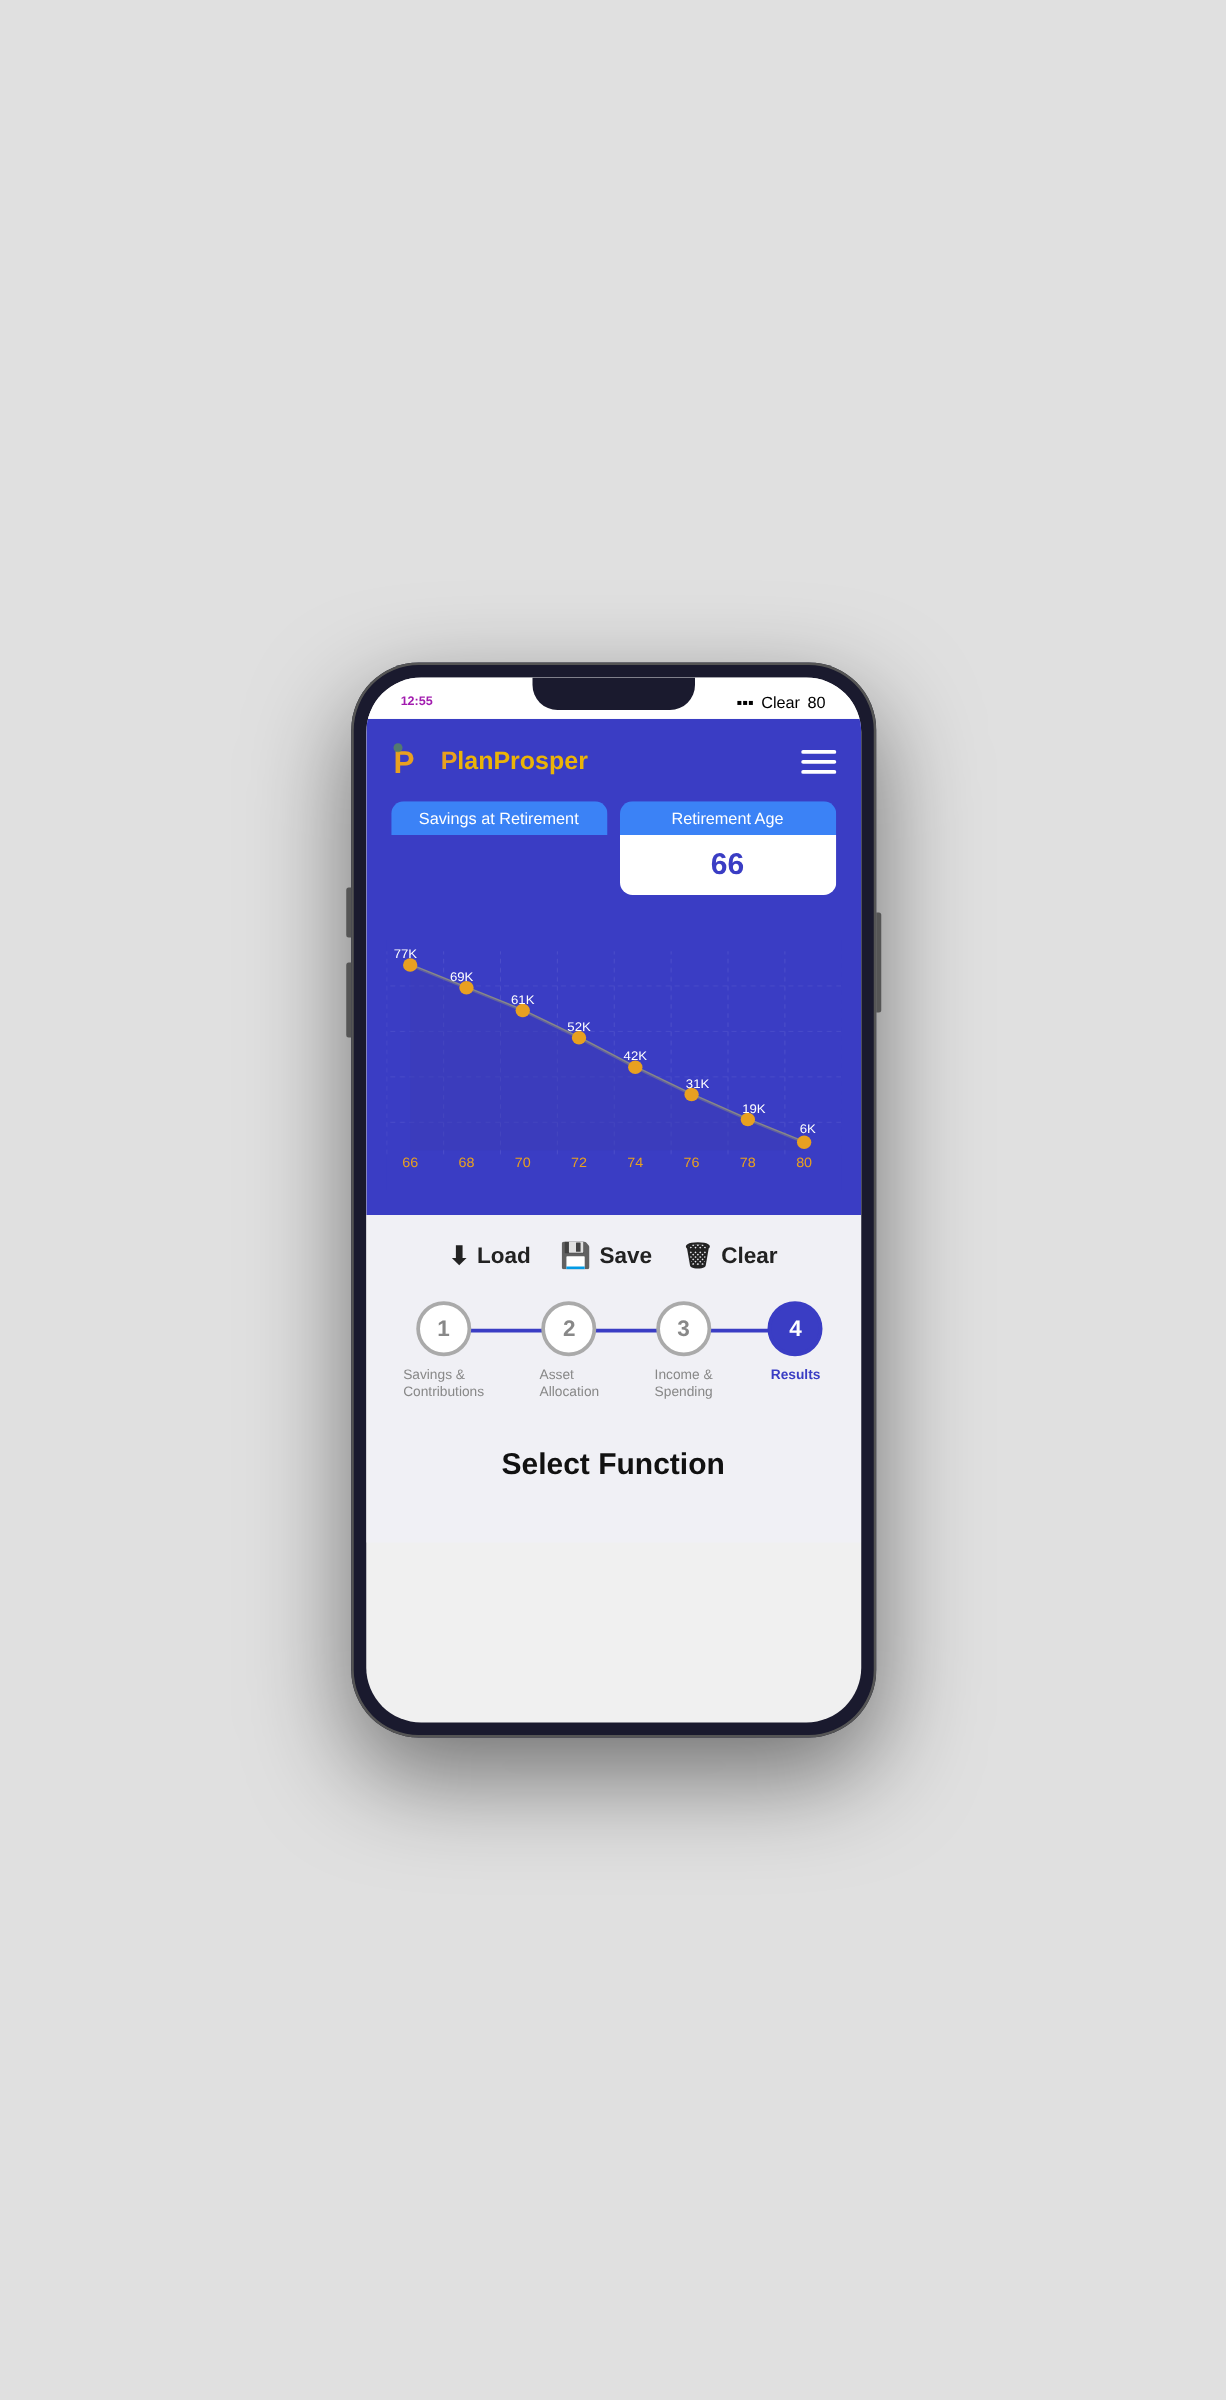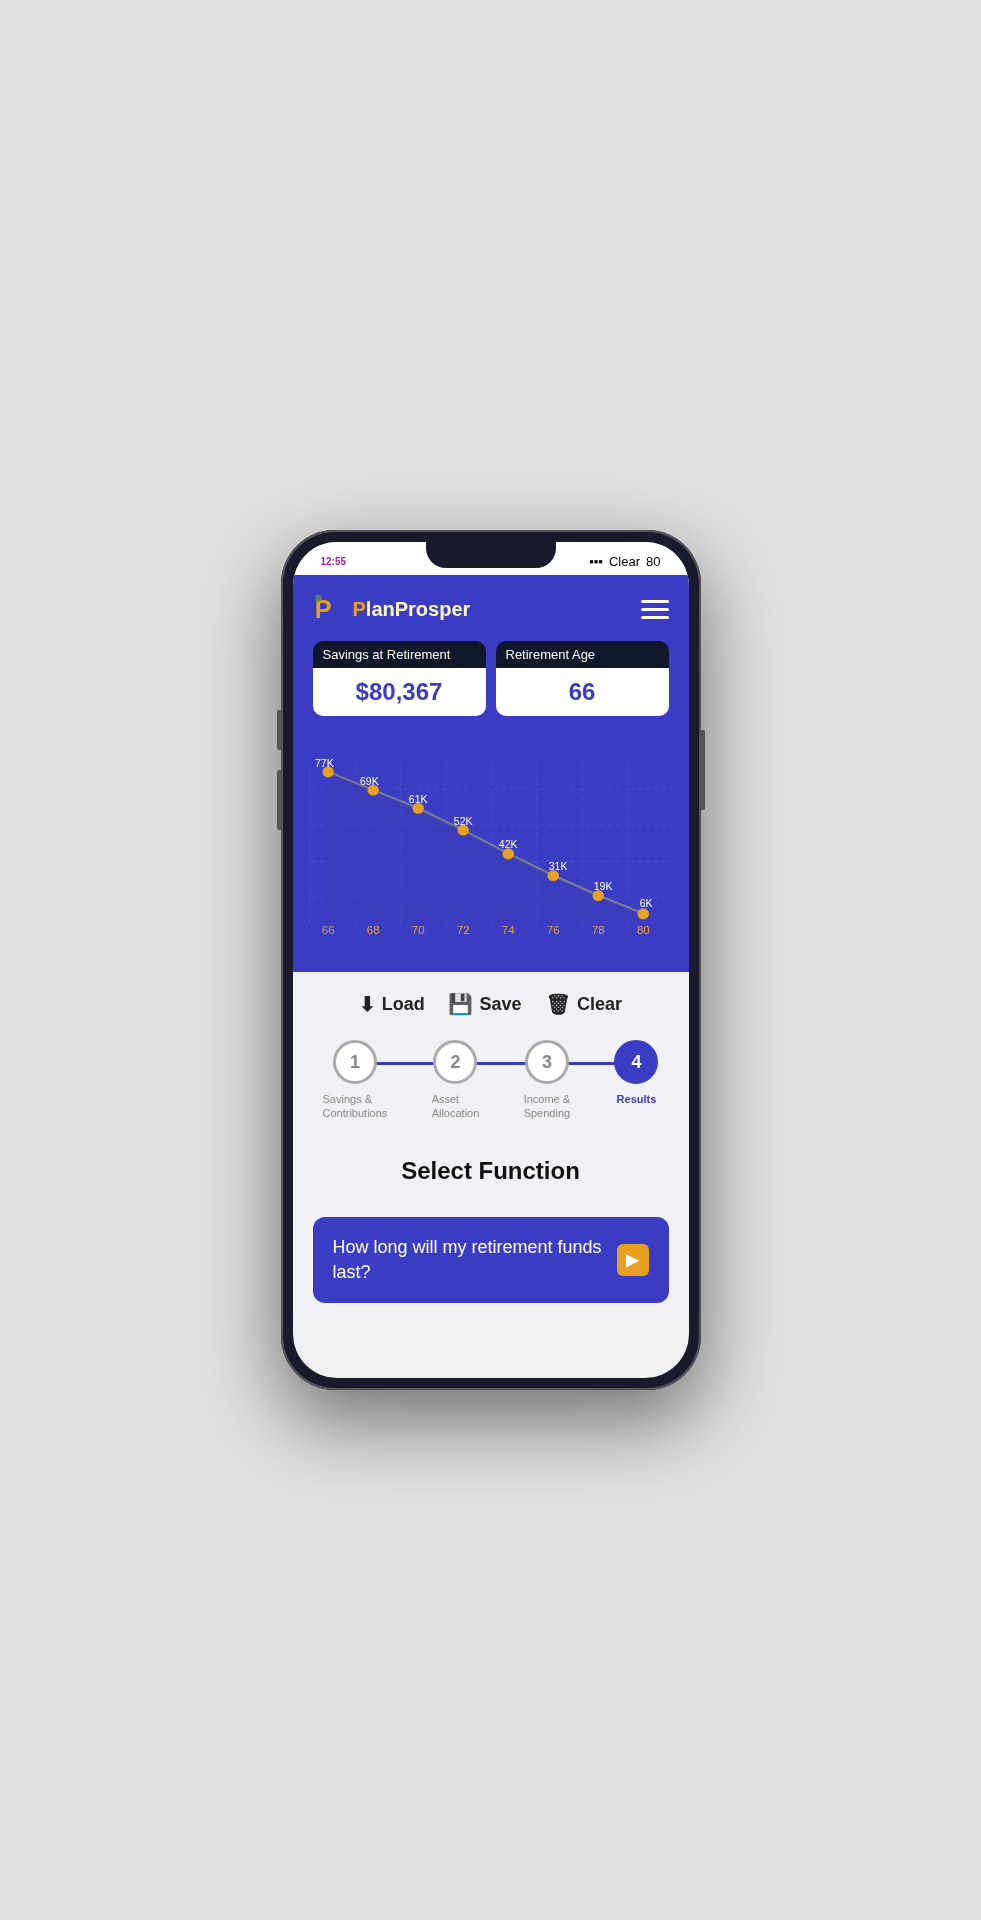--- a/index.html
+++ b/index.html
@@ -88,21 +88,21 @@
     }
     .logo-icon {
       width: 36px;
       height: 36px;
     }
     .logo-text {
       font-size: 20px;
       font-weight: 600;
       color: white;
     }
-    .logo-text span { color: #fef9c3; }
+    .logo-text span { color: #eab308; }
     .hamburger-btn {
       display: flex;
       flex-direction: column;
       gap: 5px;
       cursor: pointer;
     }
     .hamburger-line {
       width: 28px;
       height: 3px;
       background: white;
@@ -120,23 +120,23 @@
       display: flex;
       gap: 10px;
       margin-bottom: 0;
     }
     .stat-card {
       flex: 1;
       border-radius: 10px;
       overflow: hidden;
     }
     .stat-header {
-      background: #0f172a;
+      background: #3b82f6;
       padding: 6px 10px;
-      text-align: left;
+      text-align: center;
       font-size: 13px;
       color: white;
       font-weight: 500;
     }
     .stat-body {
       background: white;
       padding: 10px;
       text-align: center;
     }
     .stat-value {
@@ -352,23 +352,20 @@
             <div class="hamburger-line"></div>
             <div class="hamburger-line"></div>
             <div class="hamburger-line"></div>
           </div>
         </div>
 
 
         <div class="stats-row">
           <div class="stat-card">
             <div class="stat-header">Savings at Retirement</div>
-            <div class="stat-body">
-              <div class="stat-value">$80,367</div>
-            </div>
           </div>
           <div class="stat-card">
             <div class="stat-header">Retirement Age</div>
             <div class="stat-body">
               <div class="stat-value">66</div>
             </div>
           </div>
         </div>
       </div>
 
@@ -451,21 +448,17 @@
           </div>
           <div class="step-item">
             <div class="step-circle active">4</div>
             <div class="step-label active">Results</div>
           </div>
         </div>
       </div>
 
       <div class="select-function-section">
         <div class="section-title">Select Function</div>
-        <div class="function-card">
-          <div class="function-text">How long will my retirement funds last?</div>
-          <div class="function-arrow">▶</div>
-        </div>
       </div>
 
     </div>
   </div>
 </div>
 
 </body></html>

